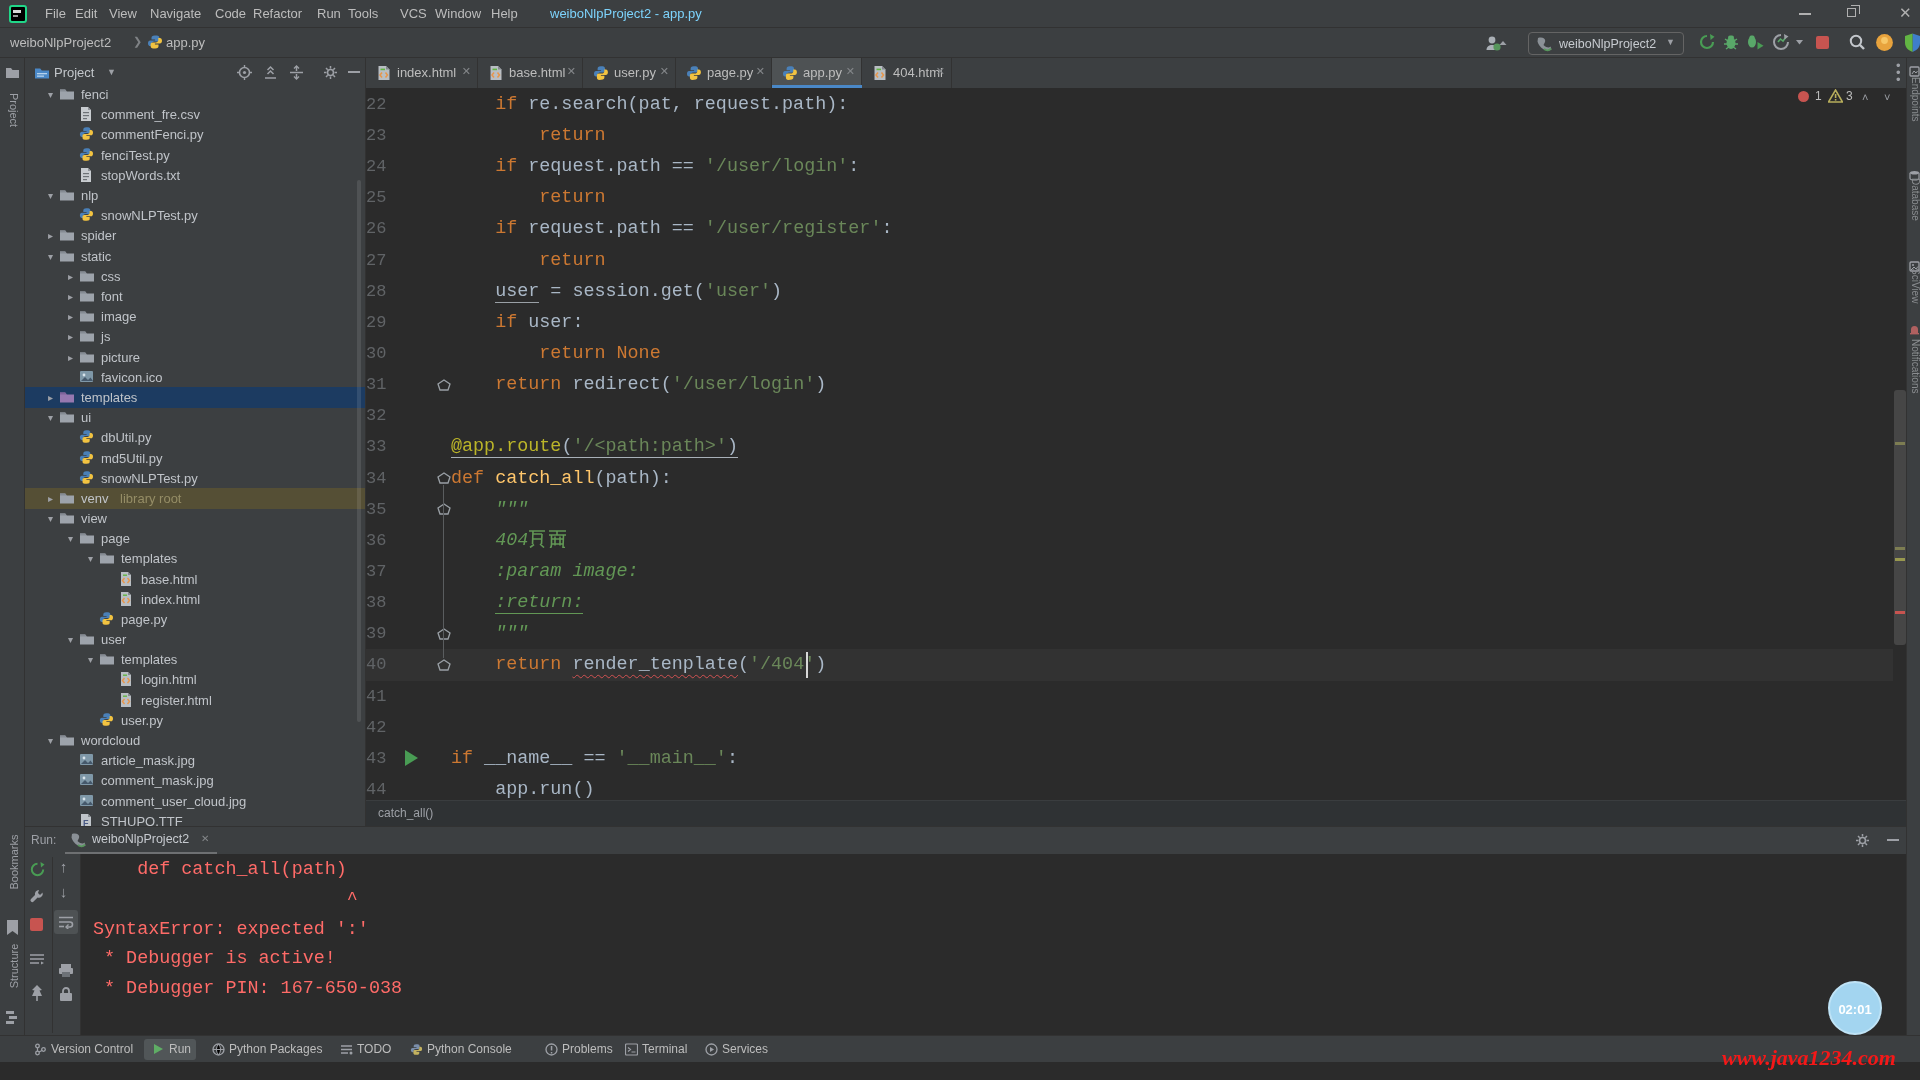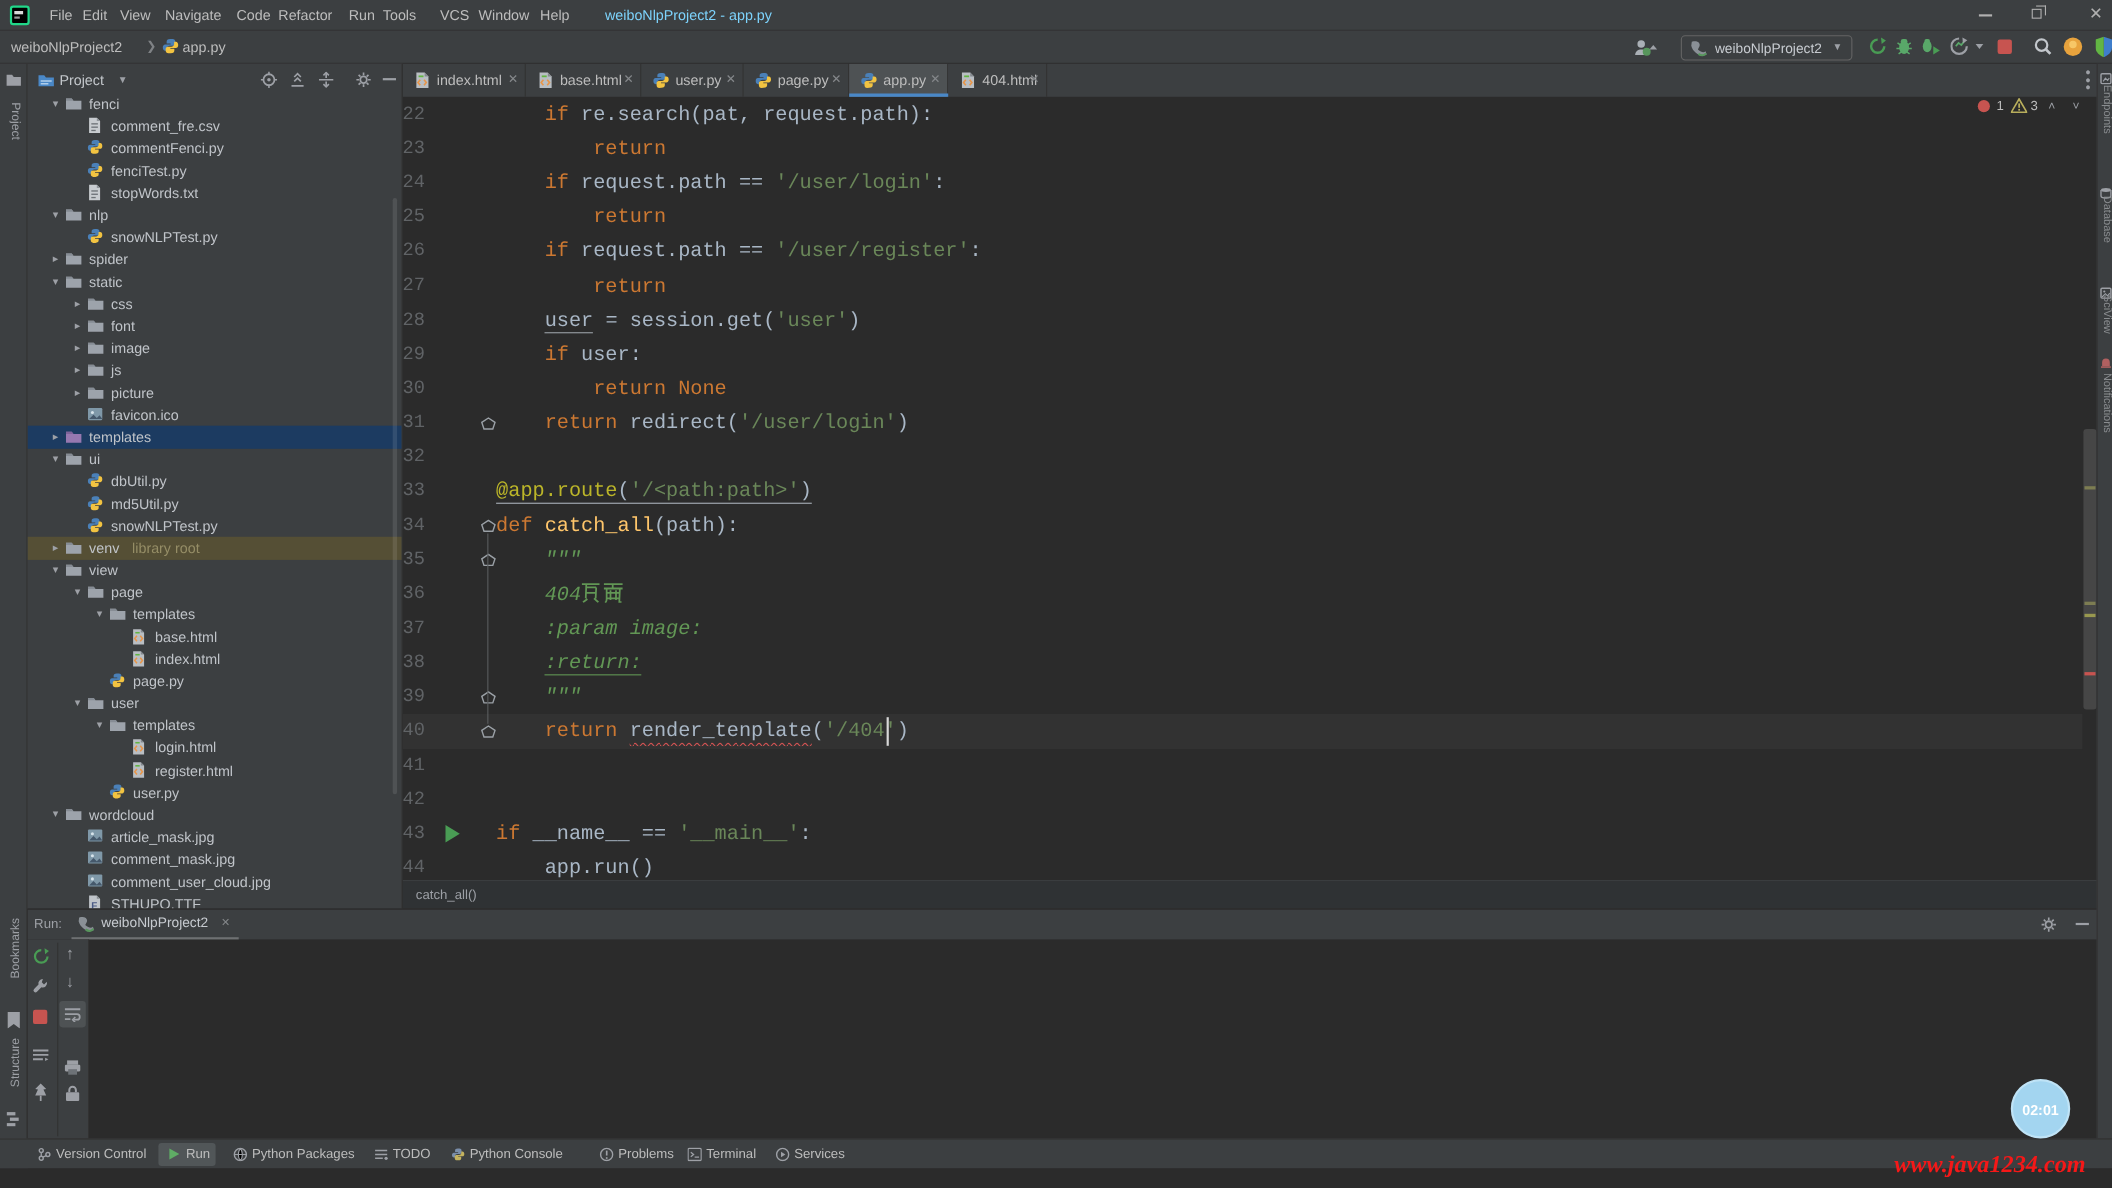--- a/index.html
+++ b/index.html
@@ -772,20 +772,25 @@
       </svg>
 <svg class="abs" style="left:33px;top:136px" width="16" height="15">
         <rect x="3" y="1" width="10" height="4" fill="#9da0a6"></rect>
         <rect x="1" y="5" width="14" height="6" rx="1" fill="#9da0a6"></rect>
         <rect x="4" y="9" width="8" height="5" fill="#6d7277"></rect>
       </svg>
 <svg class="abs" style="left:34px;top:159px" width="14" height="16">
         <rect x="1" y="7" width="12" height="8" rx="1" fill="#9da0a6"></rect>
         <path d="M4 7V5a3 3 0 0 1 6 0v2" stroke="#9da0a6" stroke-width="1.8" fill="none"></path>
       </svg>
+<pre class="abs mono" style="left:68px;top:28.2px;font-size:18.4px;line-height:29.7px;color:#ff6b68">    def catch_all(path)
+                       ^
+SyntaxError: expected ':'
+ * Debugger is active!
+ * Debugger PIN: 167-650-038</pre>
 </div>
 <div class="abs bar" style="left:1906px;top:58px;width:14px;height:977px;border-left:1px solid #323232">
       <svg class="abs" style="left:2px;top:8px" width="11" height="11">
         <rect x="1" y="1" width="9" height="9" rx="1" fill="none" stroke="#9da0a6" stroke-width="1.3"></rect>
         <path d="M3 8l2-3 2 2 1.5-2" stroke="#9da0a6" stroke-width="1" fill="none"></path>
       </svg>
       <div class="abs" style="left:-24px;top:43px;width:62px;height:14px;transform:rotate(90deg);font-size:10px;color:#8a8d90;text-align:left;white-space:nowrap">Endpoints</div>
       <svg class="abs" style="left:2px;top:112px" width="11" height="11">
         <ellipse cx="5.5" cy="2.8" rx="4.5" ry="1.8" fill="#9da0a6"></ellipse>
         <path d="M1 2.8v5.4c0 1 2 1.8 4.5 1.8s4.5-0.8 4.5-1.8V2.8" fill="none" stroke="#9da0a6" stroke-width="1.2"></path>

